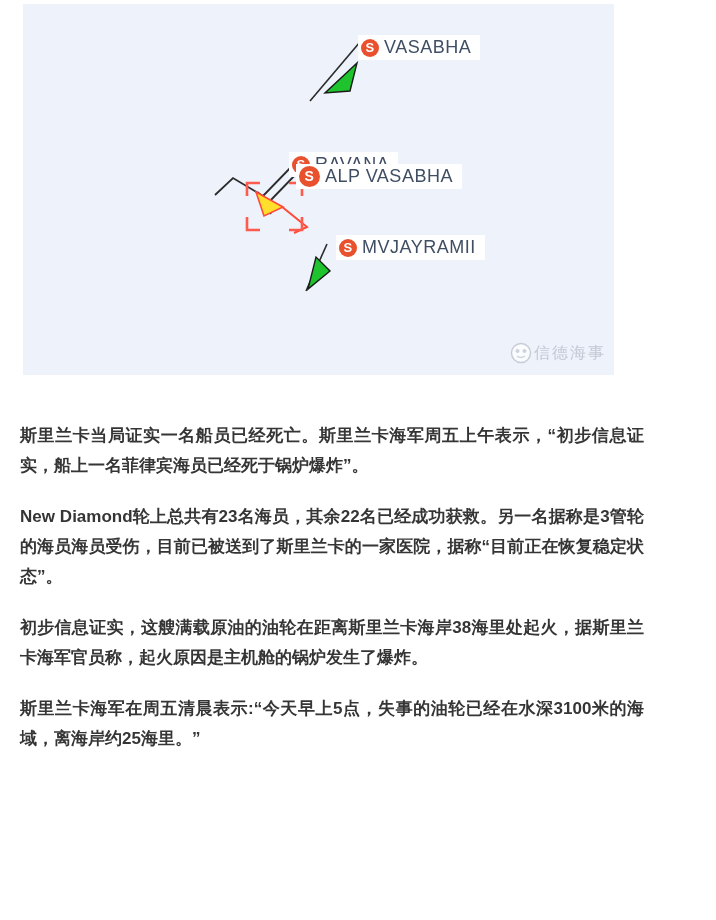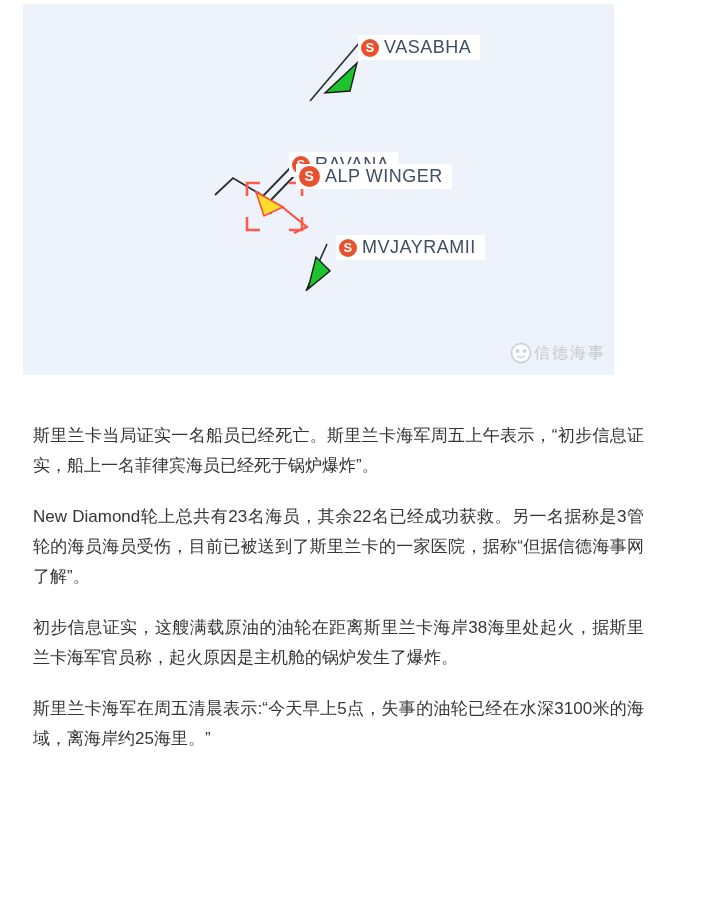--- a/index.html
+++ b/index.html
@@ -27,21 +27,21 @@
   #label-ravana{z-index:1;}
   #label-alp-winger{z-index:2;}
   #label-alp-winger .s-badge{width:21px;height:21px;line-height:21px;font-size:14px;}
   .watermark{
     position:absolute;left:487px;top:338px;display:flex;align-items:center;gap:2px;
     color:#c3c9d4;font-size:16px;letter-spacing:2px;user-select:none;
   }
   
   .article{
     position:absolute;left:0;top:421px;width:660px;
-    padding:0 16px 0 33px;box-sizing:border-box;
+    padding:0 16px 0 20px;box-sizing:border-box;font-weight:bold;
   }
   .article p{
     margin:0 0 21px 0;font-size:17px;line-height:30px;color:#353535;
     text-align:justify;word-break:break-all;
   }
 </style>
 </head>
 <body>
 
 <div class="map-panel">
@@ -69,37 +69,37 @@
     <span>VASABHA</span>
   </div>
 
   <div class="ship-label" id="label-ravana" style="left:266px;top:148px;">
     <span class="s-badge">S</span>
     <span>RAVANA</span>
   </div>
 
   <div class="ship-label" id="label-alp-winger" style="left:273px;top:160px;">
     <span class="s-badge">S</span>
-    <span>ALP WINGER</span>
+    <span>ALP VASABHA</span>
   </div>
 
   <div class="ship-label" id="label-mvjayramii" style="left:313px;top:231px;">
     <span class="s-badge">S</span>
     <span>MVJAYRAMII</span>
   </div>
 
   <div class="watermark">
     <svg width="22" height="22" viewBox="0 0 22 22">
       <circle cx="11" cy="11" r="9.5" fill="rgba(255,255,255,0.75)" stroke="#c7cdd8" stroke-width="1.5"></circle>
       <circle cx="7.5" cy="9" r="2" fill="#cdd3dd"></circle>
       <circle cx="14.5" cy="9" r="2" fill="#cdd3dd"></circle>
       <path d="M7,14 q4,3 8,0" fill="none" stroke="#cdd3dd" stroke-width="1.4"></path>
     </svg>
     <span>信德海事</span>
   </div>
 </div>
 
 <div class="article">
   <p>斯里兰卡当局证实一名船员已经死亡。斯里兰卡海军周五上午表示，“初步信息证实，船上一名菲律宾海员已经死于锅炉爆炸”。</p>
-  <p>New Diamond轮上总共有23名海员，其余22名已经成功获救。另一名据称是3管轮的海员海员受伤，目前已被送到了斯里兰卡的一家医院，据称“但据信德海事网了解”。</p>
+  <p>New Diamond轮上总共有23名海员，其余22名已经成功获救。另一名据称是3管轮的海员海员受伤，目前已被送到了斯里兰卡的一家医院，据称“目前正在恢复稳定状态”。</p>
   <p>初步信息证实，这艘满载原油的油轮在距离斯里兰卡海岸38海里处起火，据斯里兰卡海军官员称，起火原因是主机舱的锅炉发生了爆炸。</p>
   <p>斯里兰卡海军在周五清晨表示:“今天早上5点，失事的油轮已经在水深3100米的海域，离海岸约25海里。”</p>
 </div>
 
 </body></html>

